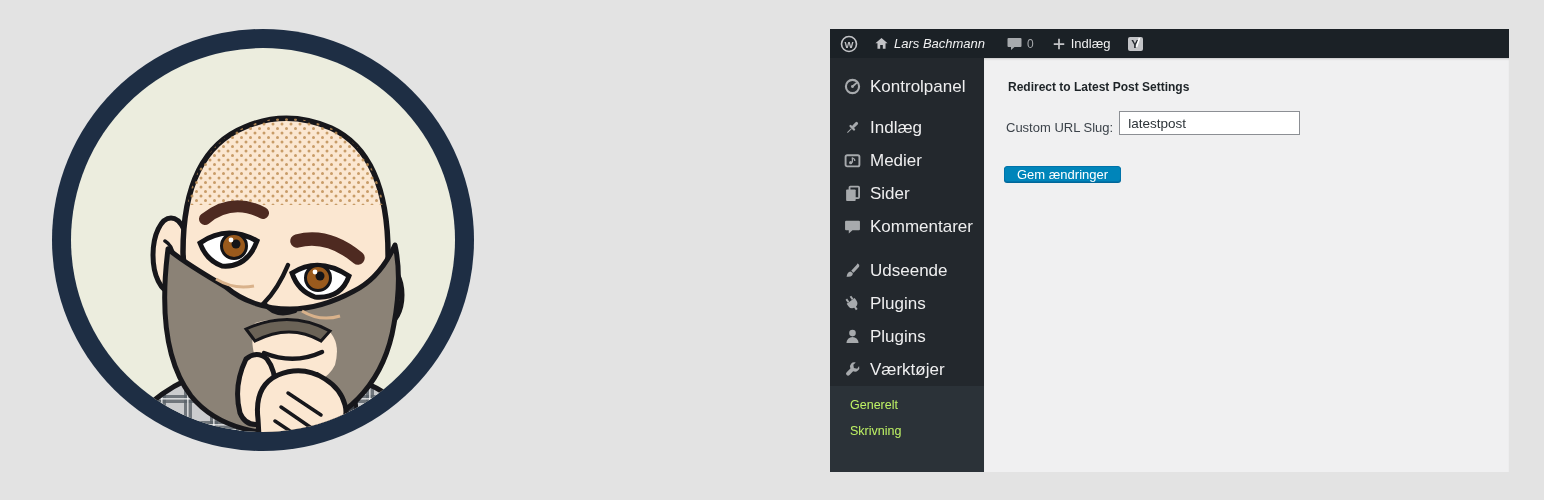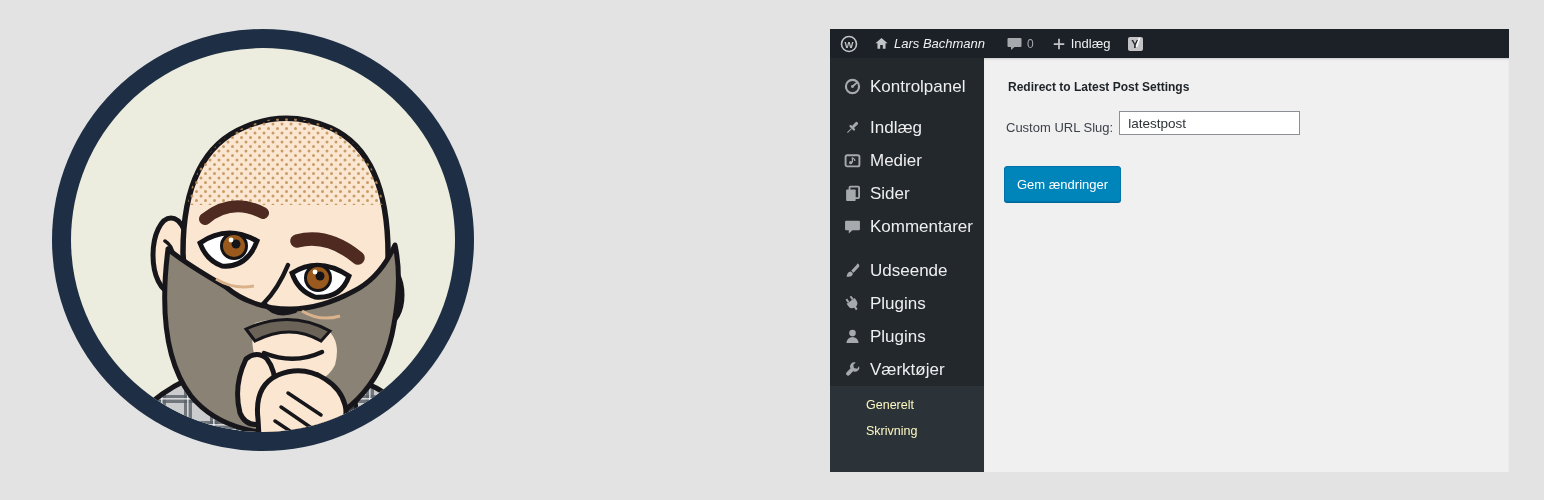--- a/index.html
+++ b/index.html
@@ -27,29 +27,29 @@
   .mi-icon svg{width:17px;height:17px;display:block;}
   .mi-label{margin-left:9px;font-size:17px;color:#eeeeef;}
   .menu-sep-sm{height:8px;}
   .menu-sep-lg{height:11px;}
   .menu-item.current{background:#0073aa;}
   .menu-item.current .mi-icon{color:#ffffff;}
   .menu-item.current .mi-label{color:#ffffff;font-weight:bold;}
   .menu-item.current .arrow{position:absolute;right:0;top:50%;margin-top:-9px;width:0;height:0;
     border-top:9px solid transparent;border-bottom:9px solid transparent;border-right:9px solid #f0f0f1;}
   .submenu{background:#2b3238;padding:6px 0 40px 0;}
-  .submenu-item{height:26px;line-height:26px;padding-left:36px;font-size:12.5px;color:#fef9c3;cursor:pointer;}
+  .submenu-item{height:26px;line-height:26px;padding-left:20px;font-size:12.5px;color:#bef264;cursor:pointer;}
   .wp-content{flex:1;background:#f0f0f1;box-shadow:inset 0 2px 3px -2px rgba(0,0,0,.35);min-width:0;}
   .page-title{font-size:12px;line-height:18px;font-weight:bold;color:#1d2327;margin:20px 0 0 24px;}
   .field-row{margin:15px 0 0 22px;display:flex;align-items:flex-end;height:24px;}
   .field-label{font-size:13px;color:#3c434a;}
   .slug-input{margin-left:6px;width:163px;height:24px;box-sizing:content-box;height:20px;padding:1px 8px;
     border:1px solid #8c8f94;border-radius:0;background:#fff;color:#2c3338;font-size:13.5px;
     font-family:"Liberation Sans","DejaVu Sans",sans-serif;}
-  .save-btn{margin:31px 0 0 20px;height:36px;padding:0 12px;background:#0085ba;border:1px solid #0073aa;
+  .save-btn{margin:31px 0 0 20px;height:16px;padding:0 12px;background:#0085ba;border:1px solid #0073aa;
     box-shadow:0 1px 0 #006799;border-radius:3px;color:#fff;font-size:13px;cursor:pointer;
     font-family:"Liberation Sans","DejaVu Sans",sans-serif;}
 </style>
 </head>
 <body>
 
 <div class="avatar-wrap">
   <svg width="426" height="426" viewBox="0 0 426 426">
     <defs>
       <clipPath id="avclip">

